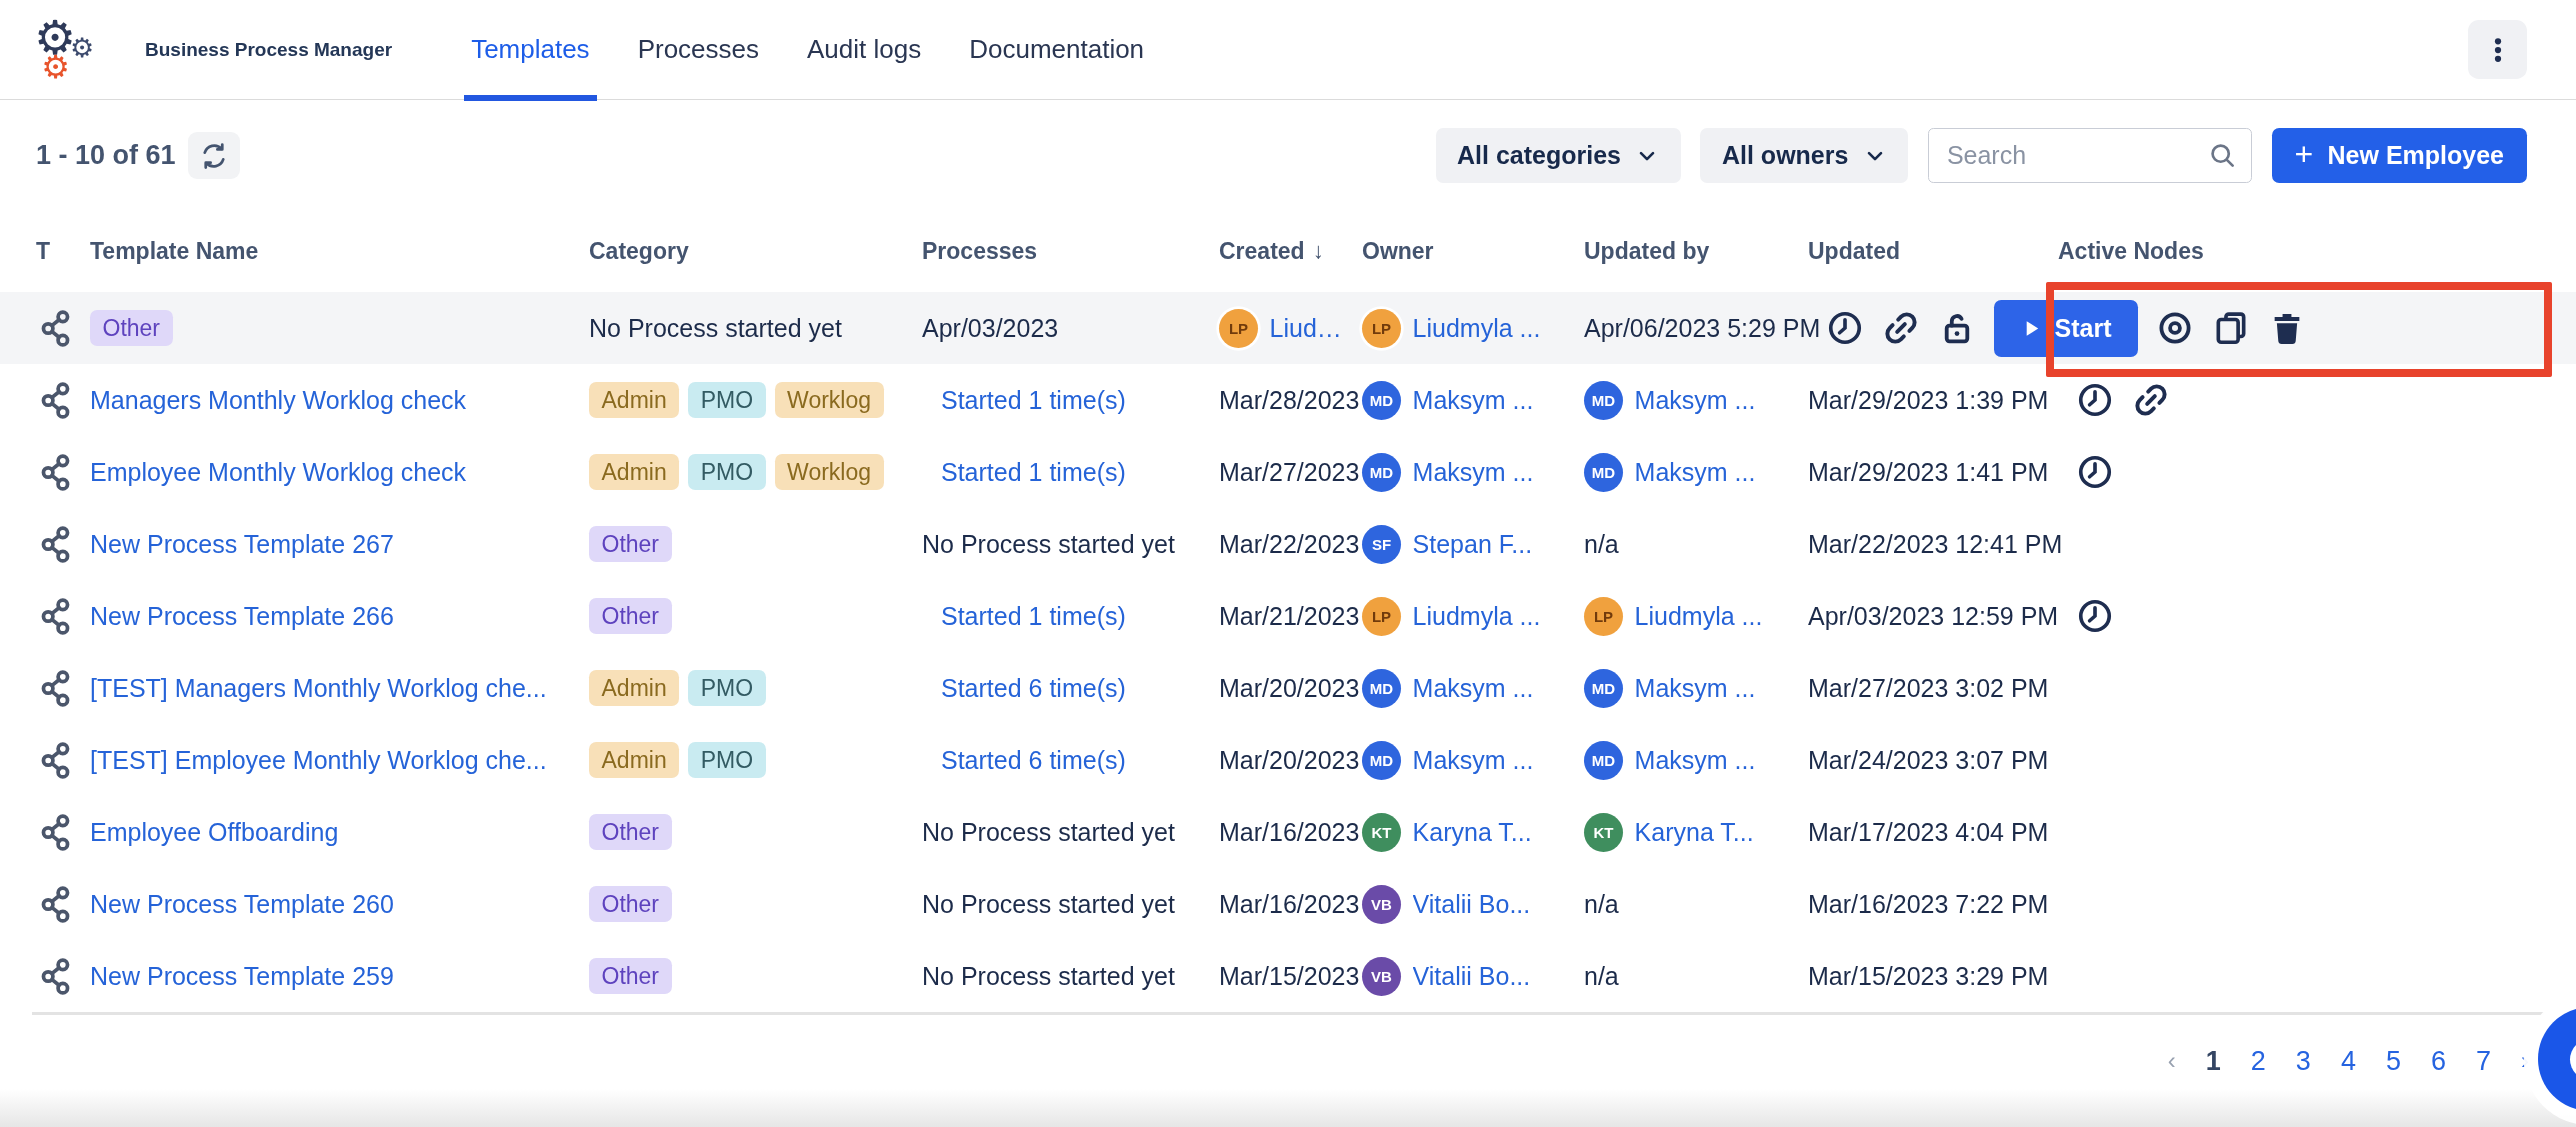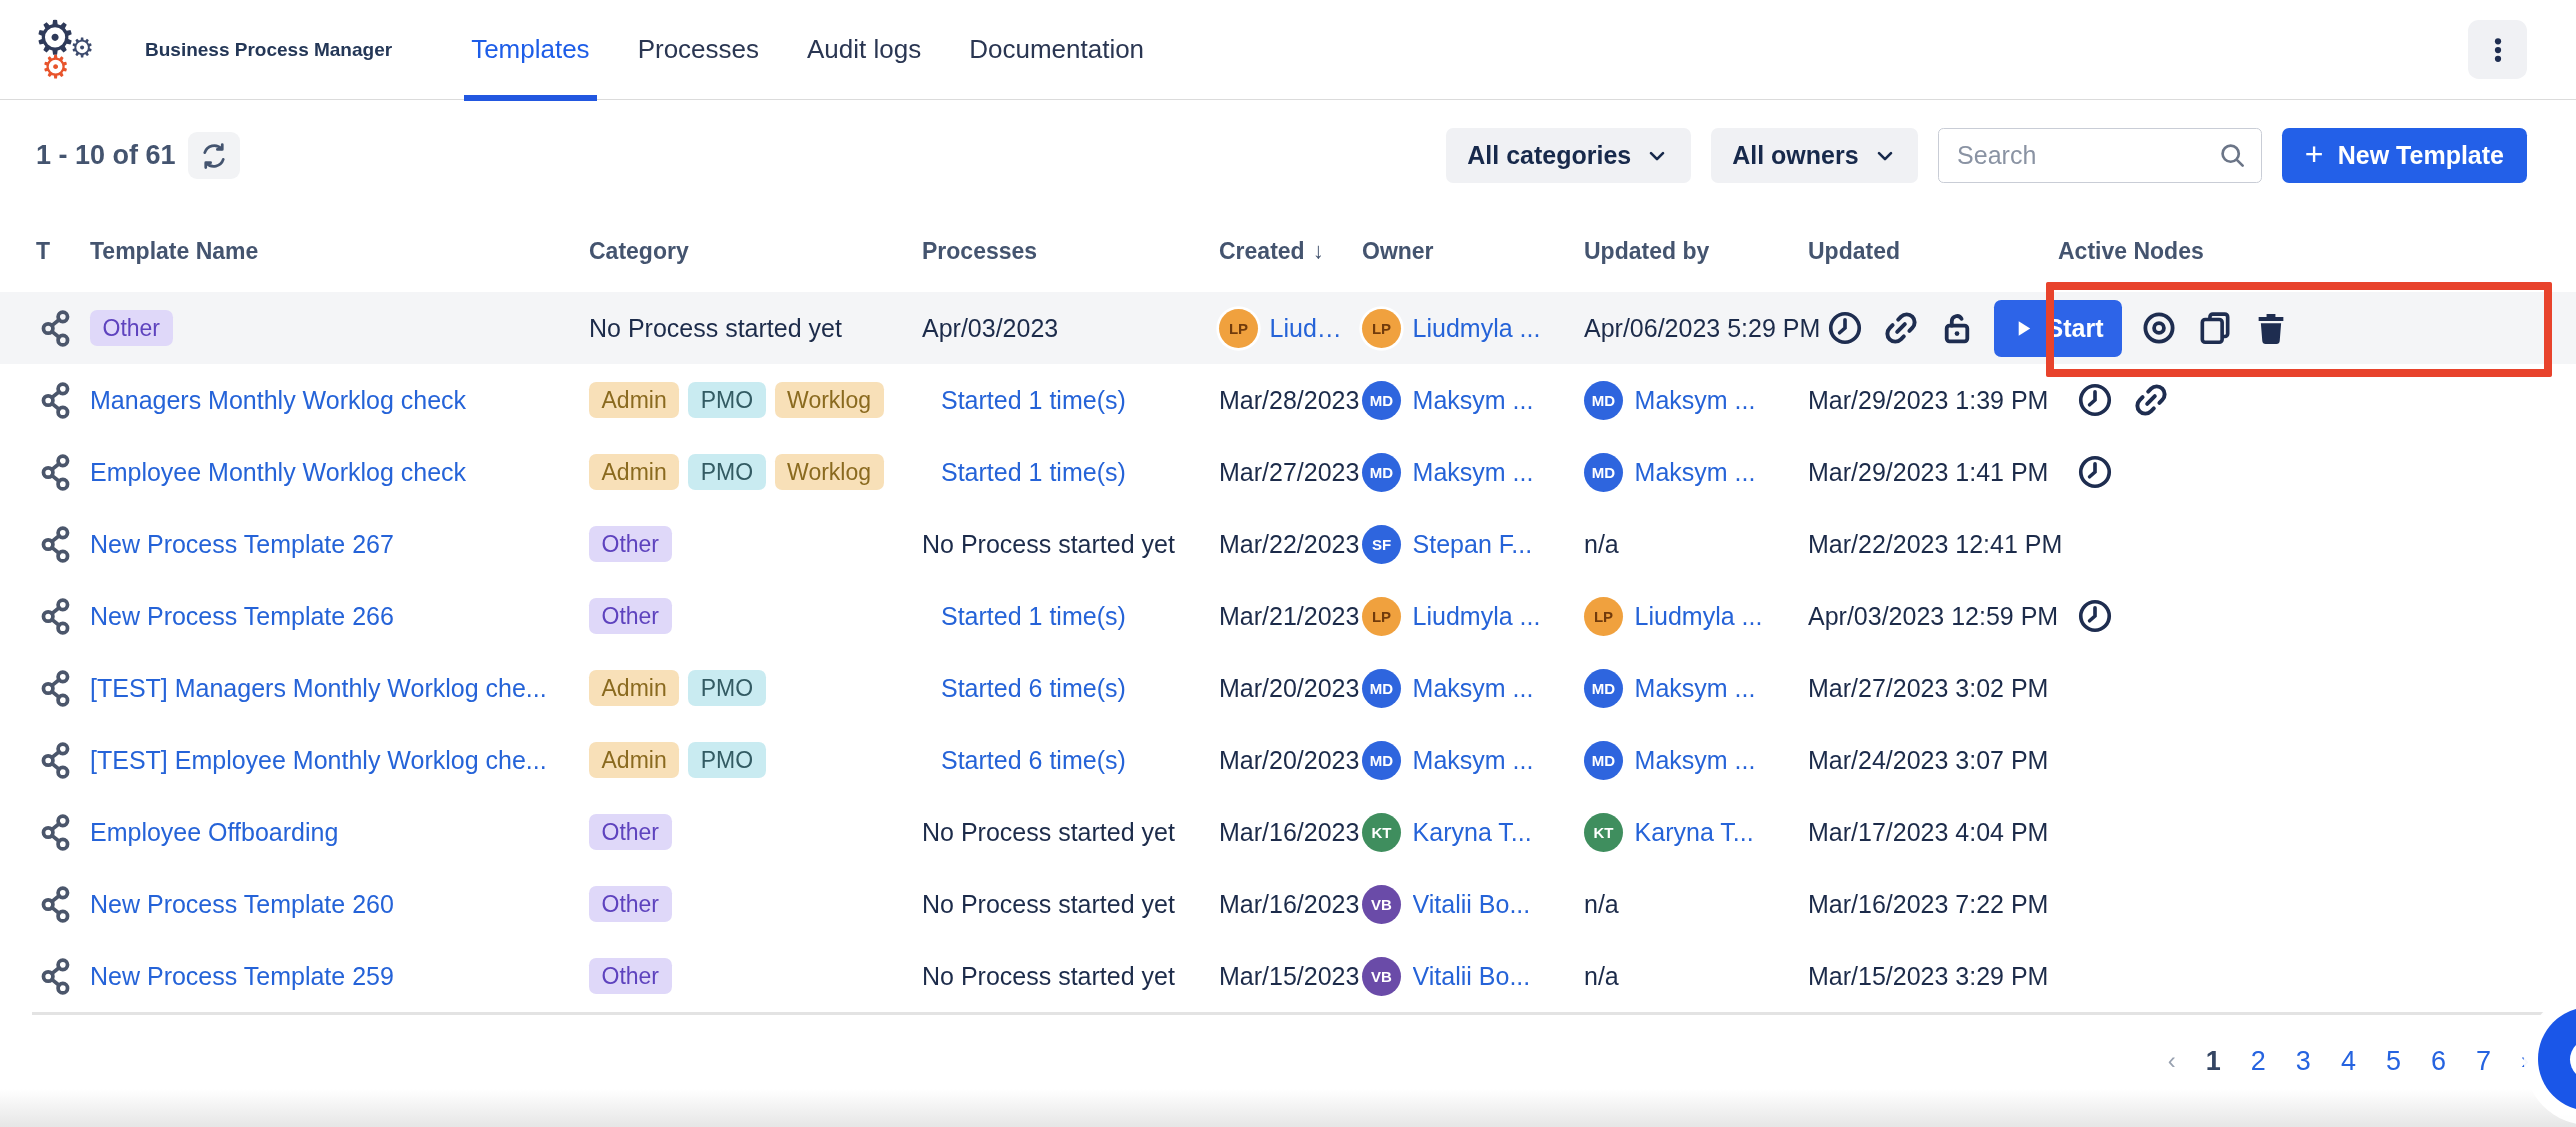--- a/index.html
+++ b/index.html
@@ -53,21 +53,21 @@
   .proc.link{color:#2563D8;cursor:pointer;margin-left:19px;}
   .date{font-size:25px;color:#1C2B4A;white-space:nowrap;}
   .person{display:flex;align-items:center;gap:11.6px;min-width:0;}
   .avatar{width:39px;height:39px;border-radius:50%;display:flex;align-items:center;justify-content:center;font-size:15px;font-weight:bold;color:#fff;flex:none;box-shadow:0 0 0 2.7px #fff;}
   .person-name{font-size:25px;color:#2563D8;cursor:pointer;white-space:nowrap;overflow:hidden;text-overflow:ellipsis;}
   .na{font-size:25px;color:#1C2B4A;}
   .updated{font-size:25px;color:#1C2B4A;white-space:nowrap;}
   .nodes{display:flex;align-items:center;gap:18px;padding-left:18px;}
   .node-icon{width:38px;height:38px;color:#1E2D50;cursor:pointer;flex:none;}
   .node-icon svg{width:100%;height:100%;display:block;}
-  .start-btn{height:57px;padding:0 18px;border-radius:7.2px;background:#2D64E8;color:#fff;font-size:25px;font-weight:bold;display:flex;align-items:center;gap:11.6px;cursor:pointer;flex:none;}
+  .start-btn{height:57px;padding:0 26px;border-radius:7.2px;background:#2D64E8;color:#fff;font-size:25px;font-weight:bold;display:flex;align-items:center;gap:11.6px;cursor:pointer;flex:none;}
   .start-btn svg{width:23px;height:23px;}
   .red-box{position:absolute;left:2046px;top:282px;width:506px;height:95px;border:8px solid #E8432C;border-radius:1.8px;z-index:4;pointer-events:none;}
 
   .divider{position:absolute;left:32px;right:32px;top:1012px;height:2.7px;background:#E3E3E3;}
 
   
   .pager{position:absolute;top:1036px;right:47px;height:50px;display:flex;align-items:center;gap:30px;font-size:27px;z-index:2;}
   .pg-arrow{font-size:24px;cursor:pointer;}
   .pg-prev{color:#98A1B0;}
   .pg-next{color:#2563E0;}
@@ -140,21 +140,21 @@
         <input type="text" placeholder="Search" style="">
         <span id="search-icon" style="display:flex;">
             <svg viewBox="0 0 24 24" fill="none" stroke="currentColor" stroke-width="2.2" stroke-linecap="round">
               <circle cx="10.5" cy="10.5" r="6.7"></circle>
               <path d="M15.6 15.6 20.4 20.4"></path>
             </svg>
           </span>
       </span>
       <span class="btn-new">
         <span class="plus">+</span>
-        <span>New Template</span>
+        <span>New Employee</span>
       </span>
     </div>
   </div>
 
   <div class="thead grid-cols" id="thead">
       <div class="hcell">
         <span>T</span>
       </div>
       <div class="hcell">
         <span>Template Name</span>

